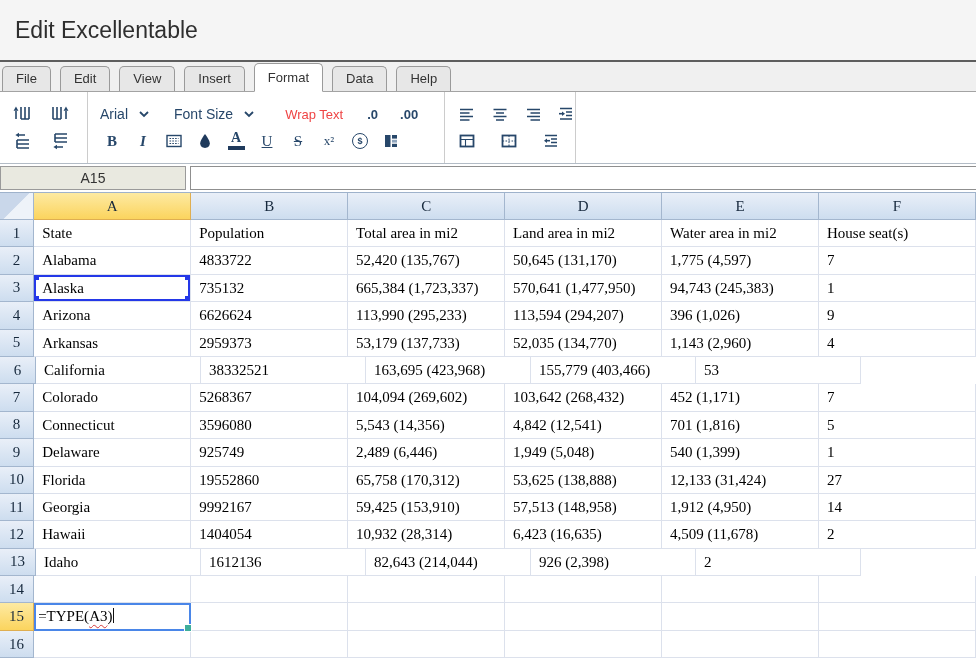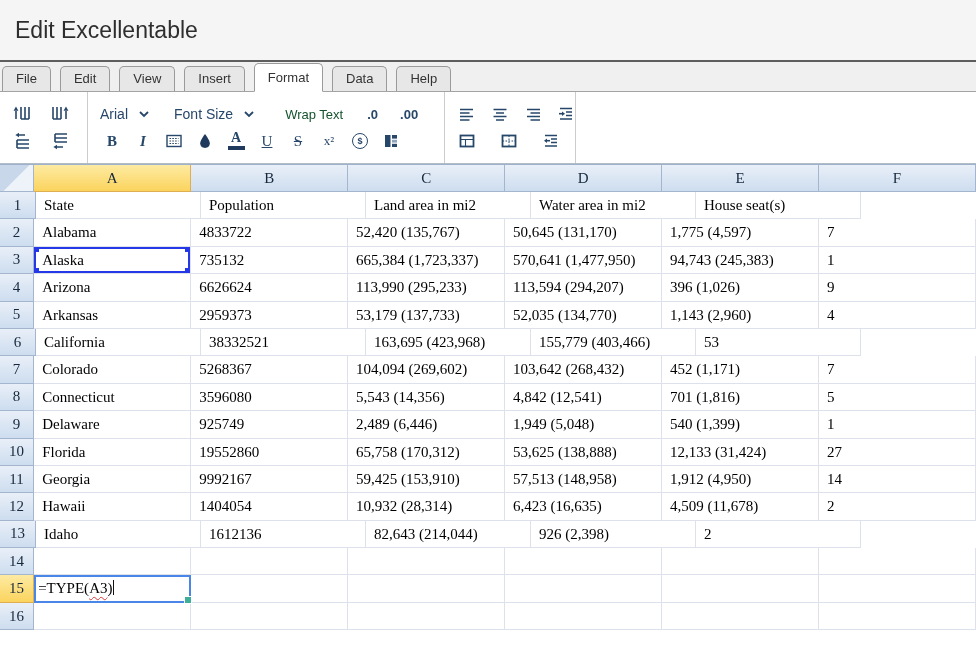--- a/index.html
+++ b/index.html
@@ -29,21 +29,21 @@
         min-width:20px;height:20px;color:#27476a;cursor:pointer;}
   .g1{width:88px;}
   .g1 .trow{gap:18px;justify-content:flex-start;padding-left:2px;}
   .g2{padding-left:12px;width:357px;}
   .g2 .row2{gap:11px;padding-left:2px;}
   .g3{width:131px;padding-left:12px;}
   .g3 .row1{gap:13px;}
   .g3 .row2{gap:22px;}
   .tlabel{font-size:14px;color:#27476a;margin-right:6px;cursor:pointer;}
   .chev{margin-right:0;}
-  .lbl-wrap{font-size:13px;color:#14532d;margin-left:26px;}
+  .lbl-wrap{font-size:13px;color:#ef4444;margin-left:26px;}
   .lbl-dec{font-size:13px;color:#27476a;font-weight:bold;}
   .d0{margin-left:24px;} .d00{margin-left:22px;}
   .fs{margin-left:20px;}
   .glyph{font-family:"Liberation Serif",serif;font-size:15px;color:#27476a;}
   .b{font-weight:bold;} .i{font-style:italic;font-weight:bold;}
   .u{text-decoration:underline;} .s{text-decoration:line-through;}
   .sup{font-size:13px;}
   .glyphA{font-family:"Liberation Serif",serif;font-weight:bold;font-size:14px;color:#27476a;line-height:12px;}
   .colorbar{width:17px;height:4px;background:#1f3a5c;display:block;margin-top:2px;}
   .curr{width:14px;height:14px;border:1.4px solid #27476a;border-radius:50%;
@@ -244,35 +244,40 @@
             <path d="M4.8 8.7H8" stroke="#27476a" stroke-width="1.6"></path>
             <path d="M5 6.4L2 8.7 5 11z" fill="#27476a"></path>
             </svg>
           </span>
       </div>
     </div>
 
     <div class="spacer"></div>
   </div>
 
+  <div class="formularow">
+    <div class="namebox">A15</div>
+    <input class="fxinput" type="text" value="" style="">
+  </div>
 
   <div class="grid">
       <div class="grid-row header-row">
         <div class="corner"></div>
         <div class="col-hdr sel">A</div>
         <div class="col-hdr">B</div>
         <div class="col-hdr">C</div>
         <div class="col-hdr">D</div>
         <div class="col-hdr">E</div>
         <div class="col-hdr">F</div>
       </div>
       <div class="grid-row">
         <div class="row-hdr">1</div>
         <div class="cell">State</div>
         <div class="cell">Population</div>
+        <div class="cell">Total area in mi2</div>
         <div class="cell">Land area in mi2</div>
         <div class="cell">Water area in mi2</div>
         <div class="cell">House seat(s)</div>
       </div>
       <div class="grid-row">
         <div class="row-hdr">2</div>
         <div class="cell">Alabama</div>
         <div class="cell">4833722</div>
         <div class="cell">52,420 (135,767)</div>
         <div class="cell">50,645 (131,170)</div>

